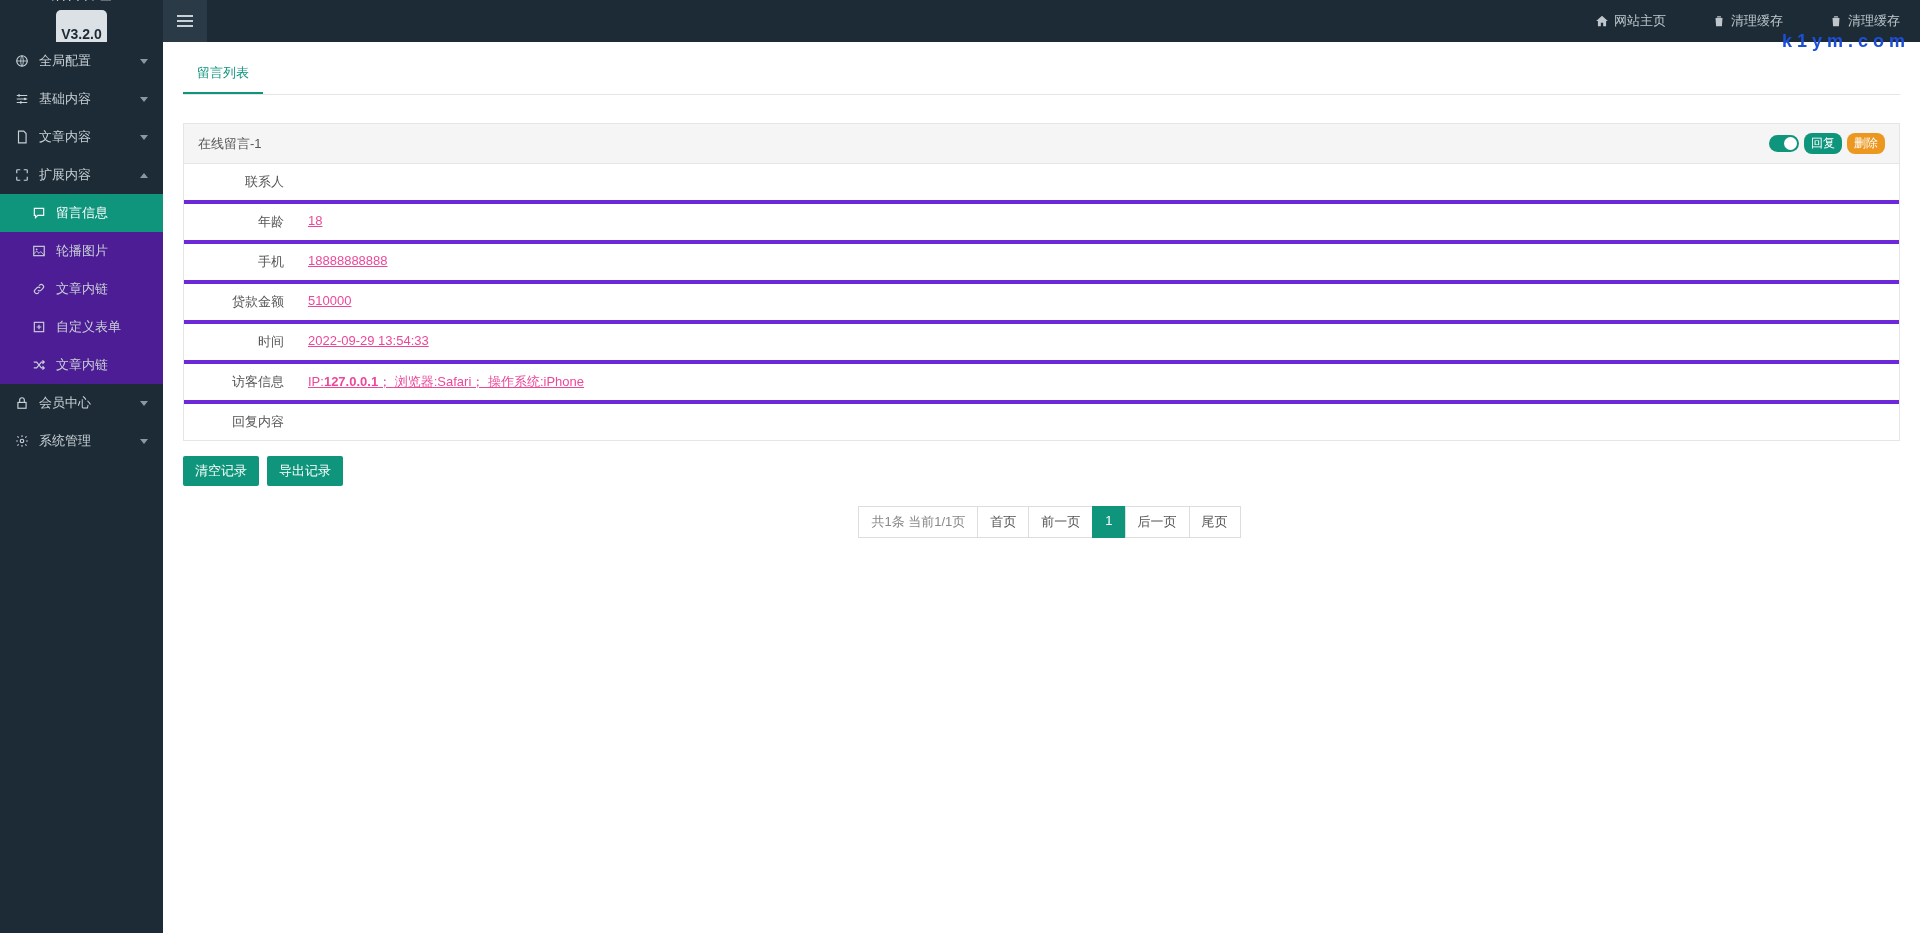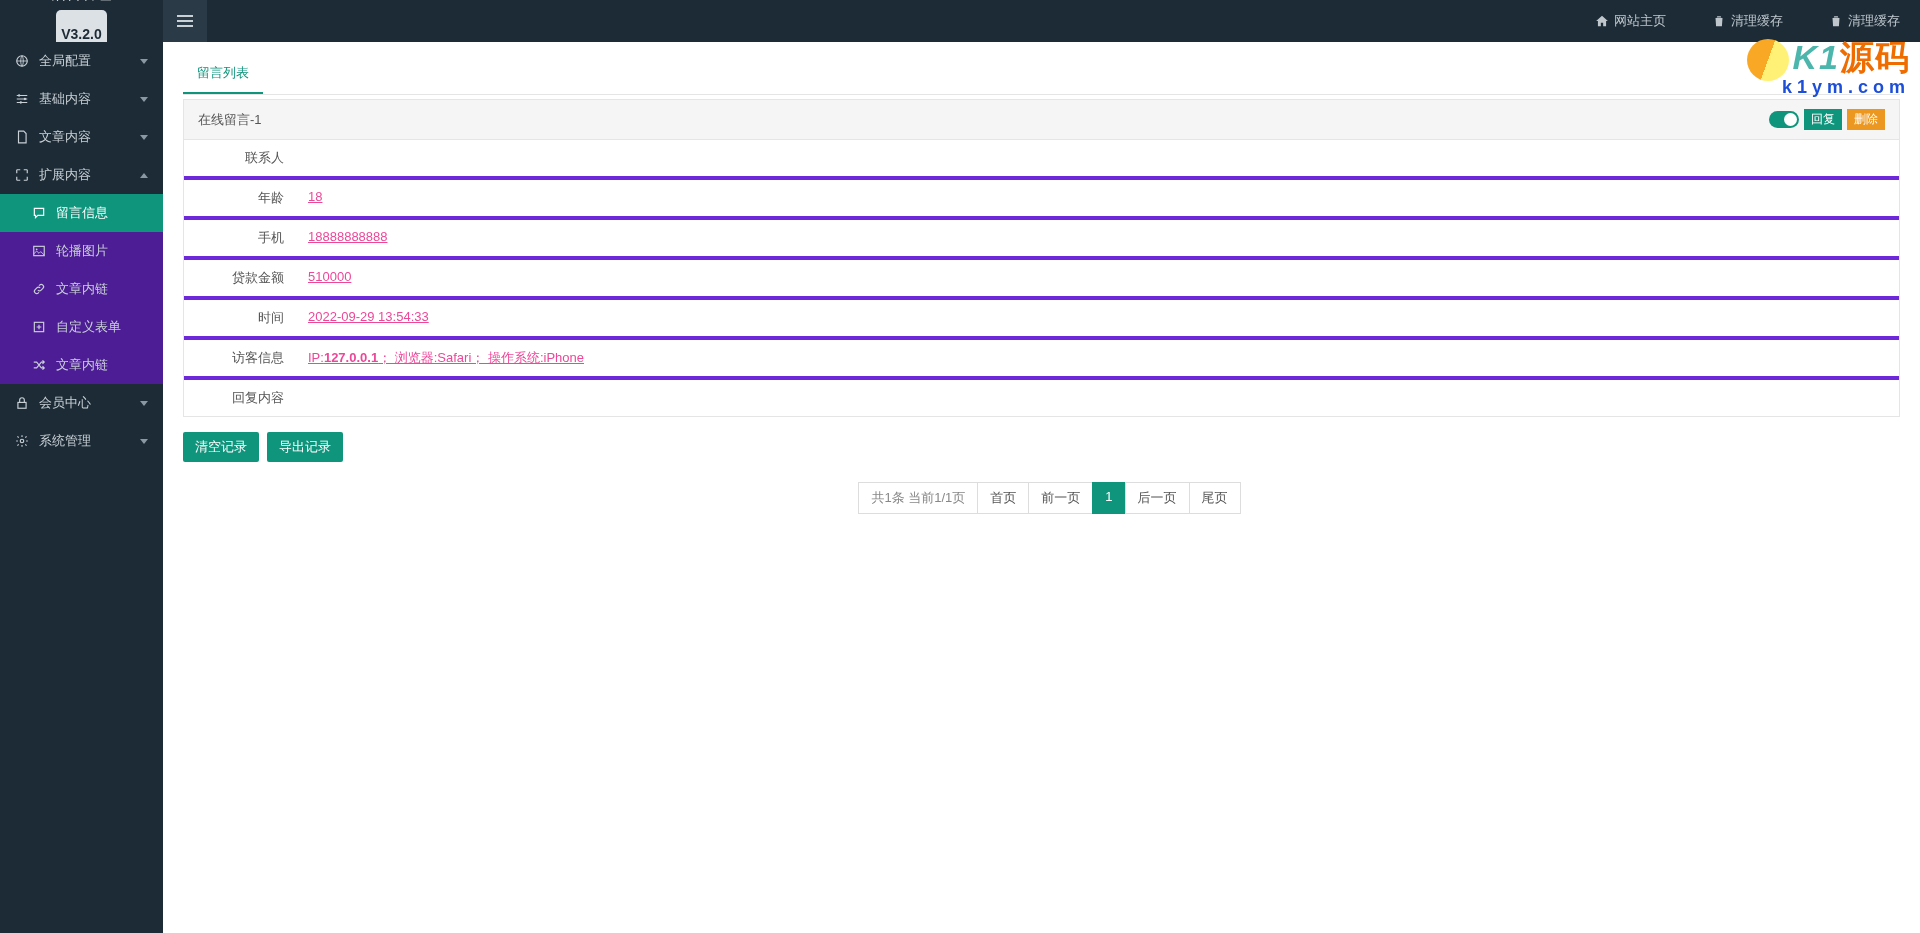--- a/index.html
+++ b/index.html
@@ -27,29 +27,29 @@
 .nav-sub { background: #4c1d95; }
 .nav-sub .nav-item { padding-left: 32px; font-size: 13px; }
 .nav-icon { width: 14px; height: 14px; display: inline-flex; align-items: center; justify-content: center; font-size: 13px; }
 
 
 .main { flex: 1; padding: 12px 20px; background: #fff; overflow-y: auto; }
 .tab-bar { border-bottom: 1px solid #e5e5e5; }
 .tab { display: inline-block; padding: 10px 14px; color: #10957d; border-bottom: 2px solid #10957d; font-size: 13px; }
 
 
-.record { margin-top: 4px; border: 1px solid #e5e5e5; }
+.record { margin-top: 28px; border: 1px solid #e5e5e5; }
 .record-header { background: #f5f5f5; padding: 9px 14px; display: flex; align-items: center; border-bottom: 1px solid #e5e5e5; }
 .record-title { flex: 1; color: #555; font-size: 13px; }
 .record-actions { display: flex; gap: 5px; align-items: center; }
 
 .toggle { width: 30px; height: 17px; background: #10957d; border-radius: 10px; position: relative; cursor: pointer; }
 .toggle-knob { width: 13px; height: 13px; background: #fff; border-radius: 50%; position: absolute; top: 2px; right: 2px; }
 
-.btn-sm { padding: 2px 7px; font-size: 12px; color: #fff; border: none; border-radius: 0; cursor: pointer; }
+.btn-sm { padding: 2px 7px; font-size: 12px; color: #fff; border: none; border-radius: 8px; cursor: pointer; }
 .btn-reply { background: #10957d; }
 .btn-delete { background: #ec971f; }
 
 .record-body { }
 .record-row { display: flex; border-bottom: 4px solid #6d28d9; }
 .record-row:last-child { border-bottom: none; }
 .record-label { width: 110px; padding: 9px 10px; text-align: right; color: #555; font-size: 13px; }
 .record-value { flex: 1; padding: 9px 14px; color: #ec4899; font-size: 13px; text-decoration: underline; }
 .ip-bold { font-weight: bold; }
 
@@ -280,17 +280,14 @@
       <div class="page-item">首页</div>
       <div class="page-item">前一页</div>
       <div class="page-item active">1</div>
       <div class="page-item">后一页</div>
       <div class="page-item">尾页</div>
     </div>
   </div>
 </div>
 
 <div class="watermark">
-  <div class="wm-top">
-    <span class="wm-logo"></span><span class="wm-k1">K1</span><span class="wm-ym">源码</span>
-  </div>
   <div class="wm-bottom">k1ym.com</div>
 </div>
 
 </body></html>

